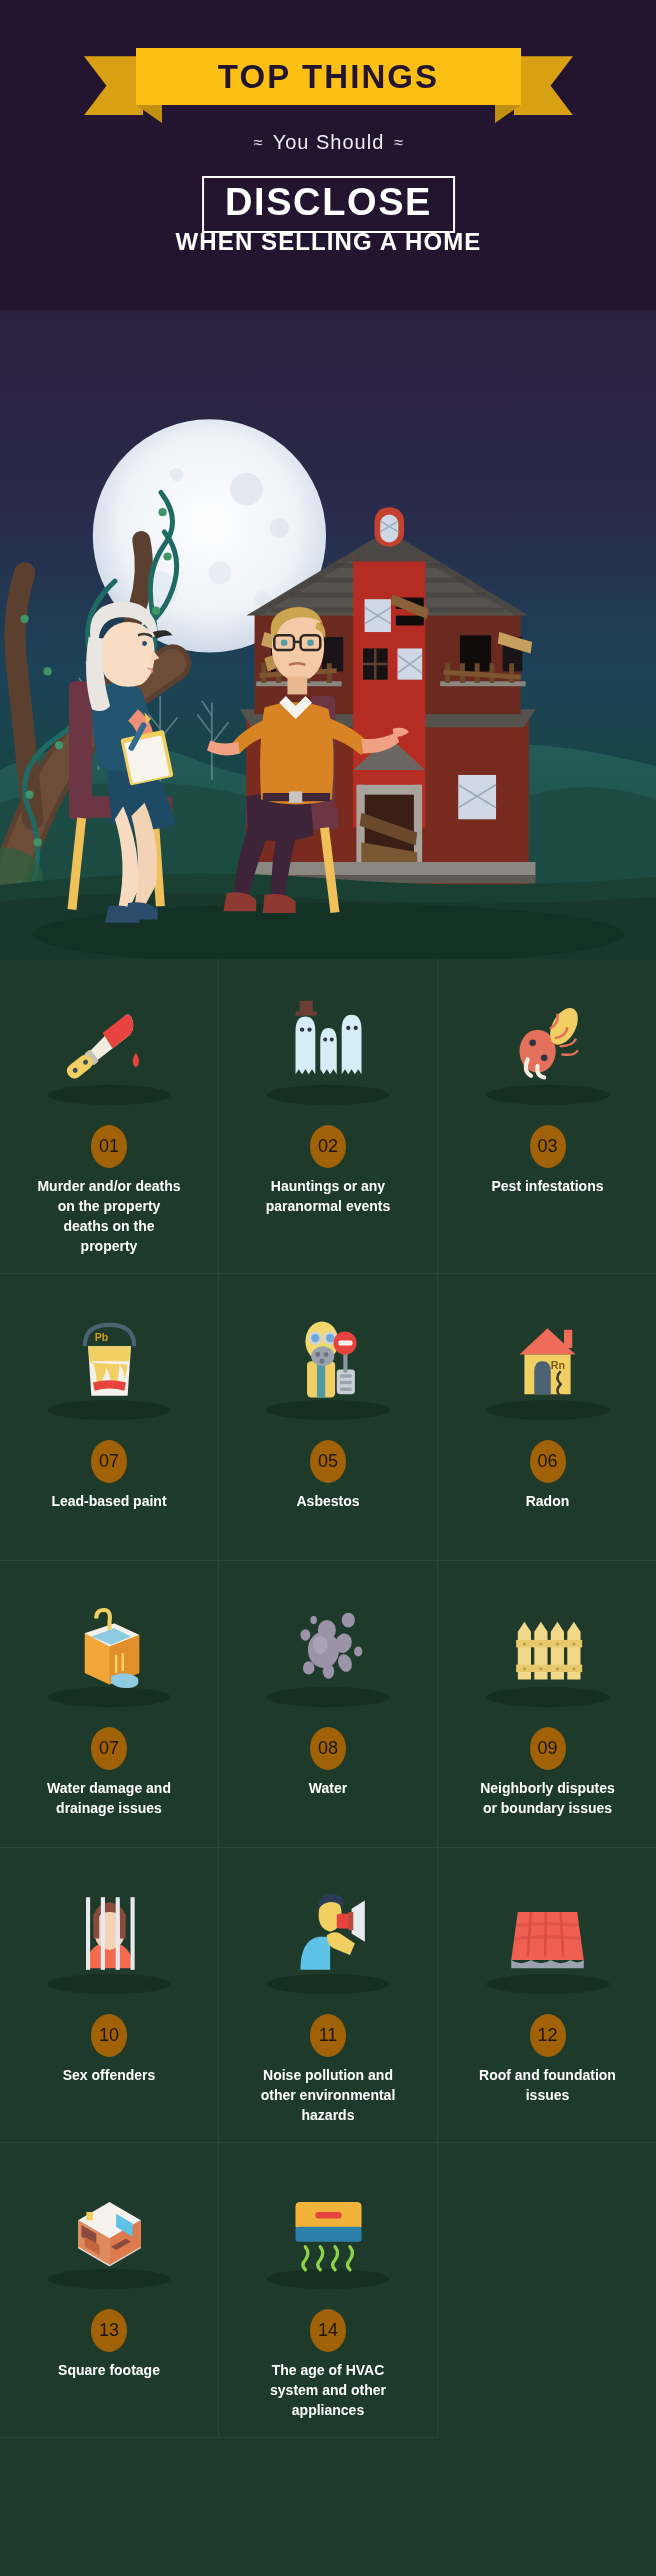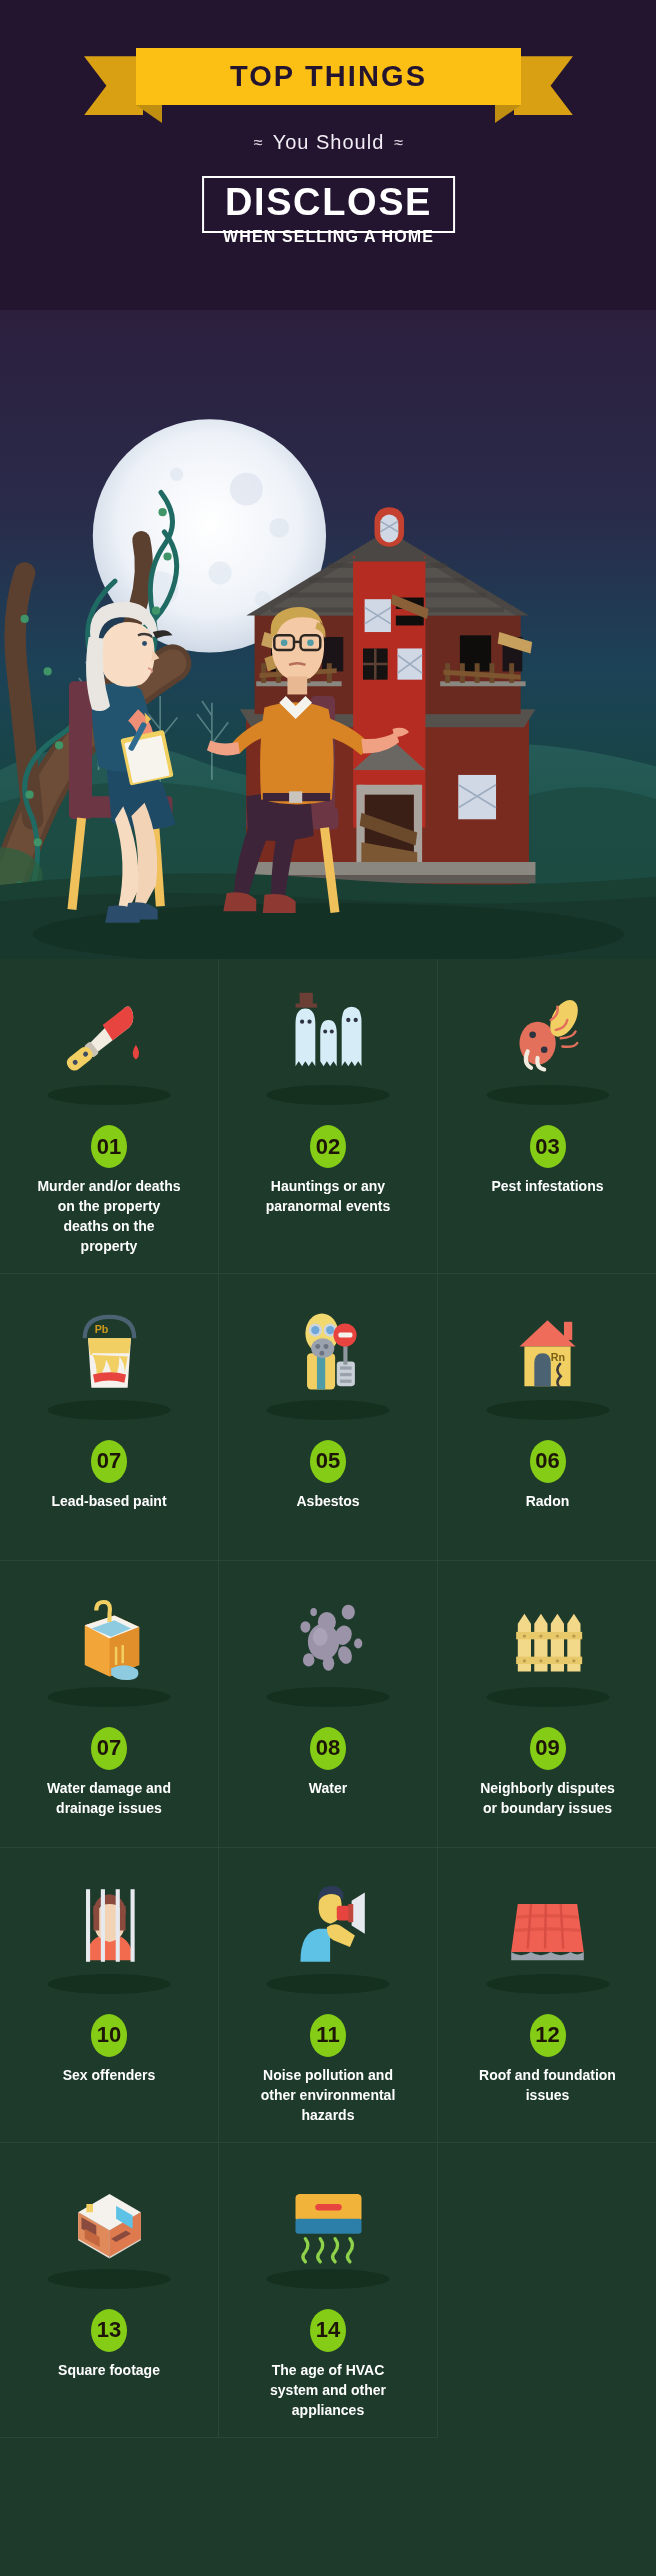--- a/index.html
+++ b/index.html
@@ -27,21 +27,21 @@
   .ribbon-fold-l, .ribbon-fold-r {
     position:absolute; top:57px; width:26px; height:18px; background:#c08f11;
   }
   .ribbon-fold-l { left:136px; clip-path:polygon(0 0,100% 0,100% 100%); }
   .ribbon-fold-r { right:136px; clip-path:polygon(0 0,100% 0,0 100%); }
   .ribbon-main {
     position:absolute; left:136px; right:136px; top:0; height:57px;
     background:#fcc015; display:flex; align-items:center; justify-content:center;
   }
   .ribbon-title {
-    font-size:29px; font-weight:bold; letter-spacing:2.1px;
+    font-size:33px; font-weight:bold; letter-spacing:2.1px;
     color:#231430; font-family:"Liberation Sans", sans-serif;
     line-height:1;
   }
 
   
   .you-should-row {
     position:absolute; left:0; top:131px; width:657px;
     display:flex; align-items:center; justify-content:center; gap:10px;
   }
   .flourish { color:#e8e4ec; font-size:16.4px; line-height:1; opacity:.95; }
@@ -54,21 +54,21 @@
   .disclose-box {
     position:absolute; left:50%; transform:translateX(-50%); top:164px;
     border:2.5px solid #ffffff; padding:5px 21.4px 8.2px;margin-top:12px;
   }
   .disclose-text {
     font-size:38px; font-weight:bold; color:#ffffff; letter-spacing:1.6px;
     line-height:1.05; font-family:"Liberation Sans", sans-serif;
   }
   .when-selling {
     position:absolute; left:0; top:228px; width:657px; text-align:center;
-    font-size:16px; font-weight:bold; color:#ffffff; letter-spacing:1.1px;
+    font-size:24px; font-weight:bold; color:#ffffff; letter-spacing:1.1px;
     font-family:"Liberation Sans", sans-serif;
   }
 
   
   .hero {
     position:relative; width:657px; height:649px; overflow:hidden;
     background:linear-gradient(#2c1f3d 0%, #2a2645 22%, #1f3a52 45%, #14465a 60%, #15463f 72%, #1a4034 100%);
   }
   .hero svg { position:absolute; left:0; top:0; }
 
@@ -77,32 +77,32 @@
     position:relative; width:657px; background:#1e3a2b;
     display:grid; grid-template-columns:repeat(3, 1fr);
   }
   .cell {
     position:relative; min-height:287px; padding:28px 13px 16.4px;
     display:flex; flex-direction:column; align-items:center;
     border-right:0.8px solid #2a4735; border-bottom:0.8px solid #2a4735;
   }
   .cell:nth-child(3n) { border-right:none; }
   .icon-area {
-    height:115px; width:100%; display:flex; justify-content:center;
+    height:115px; width:100%; display:flex; align-items:center; justify-content:center;
     position:relative;
   }
   .icon-shadow {
     position:absolute; bottom:-3.3px; left:50%; transform:translateX(-50%);
     width:123px; height:20px; border-radius:50%; background:#15301f;
   }
   .icon-svg { position:relative; z-index:2; }
   .badge {
     margin-top:23px; width:36px; height:43px; border-radius:50%;
-    background:#84cc16; display:flex; align-items:center; justify-content:center;
-    font-size:22px; font-weight:bold; color:#1d1508;
+    background:#a16207; display:flex; align-items:center; justify-content:center;
+    font-size:18px; font-weight:normal; color:#1d1508;
     font-family:"Liberation Sans", sans-serif;
   }
   .caption {
     margin-top:9px; text-align:center; color:#ffffff;
     font-size:14px; font-weight:bold; line-height:1.42;
     max-width:148px; font-family:"Liberation Sans", sans-serif;
   }
 </style>
 </head>
 <body>

